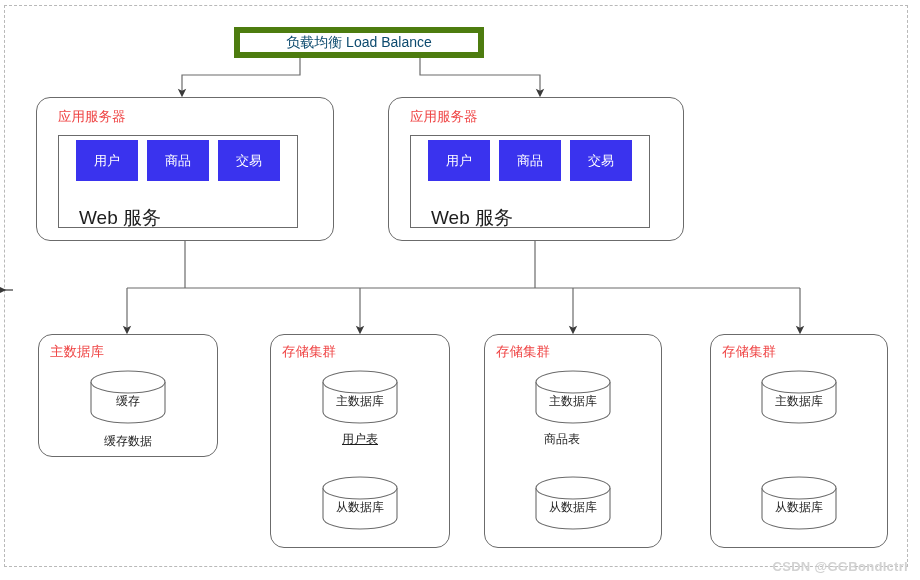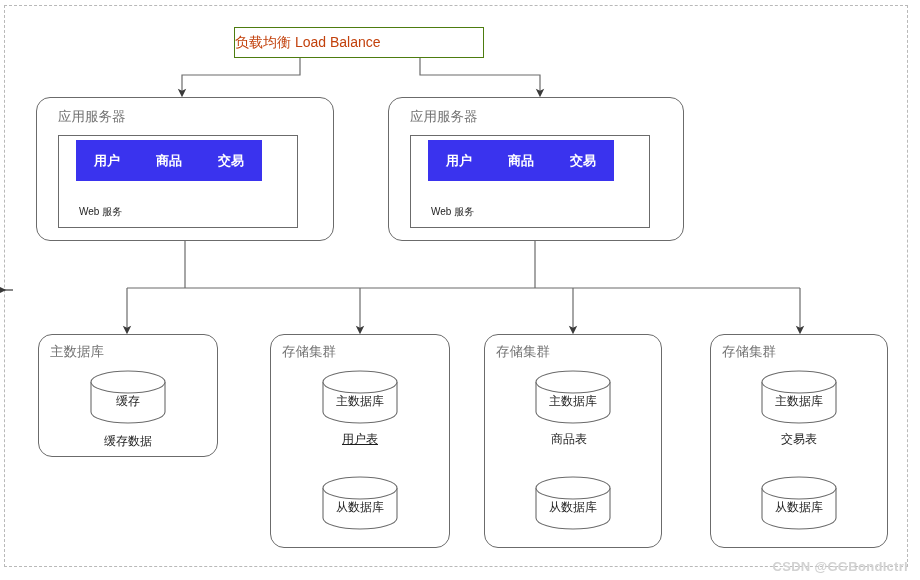--- a/index.html
+++ b/index.html
@@ -31,61 +31,61 @@
     width: 920px;
     height: 580px;
     pointer-events: none;
   }
   .node {
     position: absolute;
     box-sizing: border-box;
     background: #ffffff;
   }
   .lb-box {
-    border: 1px solid #4d7c0f;
+    border: 6px solid #4d7c0f;
     display: flex;
     align-items: center;
-    justify-content: flex-start;
+    justify-content: center;
     font-size: 14px;
-    color: #c2410c;
+    color: #0c4a6e;
   }
   .rounded-box {
     border: 1px solid #6b6b6b;
     border-radius: 14px;
   }
   .group-title {
     position: absolute;
     font-size: 13.5px;
-    color: #737373;
+    color: #ef4444;
     white-space: nowrap;
   }
   .web-container {
     position: absolute;
     border: 1px solid #6b6b6b;
     box-sizing: border-box;
     background: #ffffff;
   }
   .svc-row {
     position: absolute;
     display: flex;
-    font-weight: bold;
+    gap: 9px;
   }
   .svc-chip {
     width: 62px;
     height: 41px;
     background: #3a33ee;
     display: flex;
     align-items: center;
     justify-content: center;
     color: #ffffff;
     font-size: 13px;
   }
   .web-label {
     position: absolute;
-    font-size: 10px;
+    font-size: 19px;
     color: #1d1d1d;
     white-space: nowrap;
   }
   .cyl {
     position: absolute;
     width: 76px;
     height: 54px;
   }
   .cyl svg { display: block; }
   .cyl-text {
@@ -230,40 +230,39 @@
   <div class="node rounded-box" style="left:484px; top:334px; width:178px; height:214px;">
   </div>
   <div class="group-title" style="left:496px; top:343px;">存储集群</div>
   <div class="cyl" style="left:535px; top:370px;">
     <svg width="76" height="54" viewBox="0 0 76 54">
       <path d="M1,12 L1,42 A37,11 0 0 0 75,42 L75,12" fill="#ffffff" stroke="#6b6b6b" stroke-width="1.1"></path>
       <ellipse cx="38" cy="12" rx="37" ry="11" fill="#ffffff" stroke="#6b6b6b" stroke-width="1.1"></ellipse>
     </svg>
     <div class="cyl-text">主数据库</div>
   </div>
-  <div class="tbl-label" style="left:484px; top:431px; width:156px;margin-left:7px;">商品表</div>
+  <div class="tbl-label" style="left:484px; top:431px; width:156px;">商品表</div>
   <div class="cyl" style="left:535px; top:476px;">
     <svg width="76" height="54" viewBox="0 0 76 54">
       <path d="M1,12 L1,42 A37,11 0 0 0 75,42 L75,12" fill="#ffffff" stroke="#6b6b6b" stroke-width="1.1"></path>
       <ellipse cx="38" cy="12" rx="37" ry="11" fill="#ffffff" stroke="#6b6b6b" stroke-width="1.1"></ellipse>
     </svg>
     <div class="cyl-text">从数据库</div>
   </div>
 
   <div class="node rounded-box" style="left:710px; top:334px; width:178px; height:214px;">
   </div>
   <div class="group-title" style="left:722px; top:343px;">存储集群</div>
   <div class="cyl" style="left:761px; top:370px;">
     <svg width="76" height="54" viewBox="0 0 76 54">
       <path d="M1,12 L1,42 A37,11 0 0 0 75,42 L75,12" fill="#ffffff" stroke="#6b6b6b" stroke-width="1.1"></path>
       <ellipse cx="38" cy="12" rx="37" ry="11" fill="#ffffff" stroke="#6b6b6b" stroke-width="1.1"></ellipse>
     </svg>
     <div class="cyl-text">主数据库</div>
   </div>
-  <div class="tbl-label" style="left:710px; top:431px; width:178px;">交易表</div>
   <div class="cyl" style="left:761px; top:476px;">
     <svg width="76" height="54" viewBox="0 0 76 54">
       <path d="M1,12 L1,42 A37,11 0 0 0 75,42 L75,12" fill="#ffffff" stroke="#6b6b6b" stroke-width="1.1"></path>
       <ellipse cx="38" cy="12" rx="37" ry="11" fill="#ffffff" stroke="#6b6b6b" stroke-width="1.1"></ellipse>
     </svg>
     <div class="cyl-text">从数据库</div>
   </div>
 
   <div class="watermark">CSDN @GGBondlctrl</div>
 

